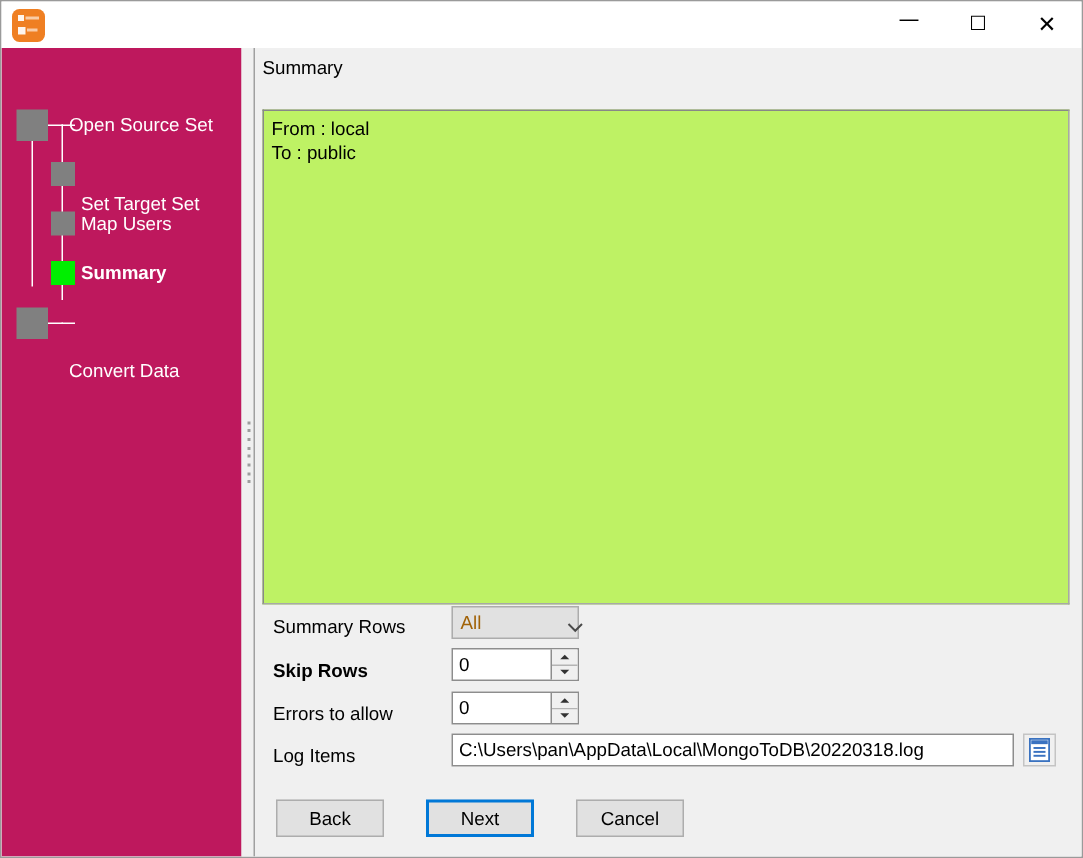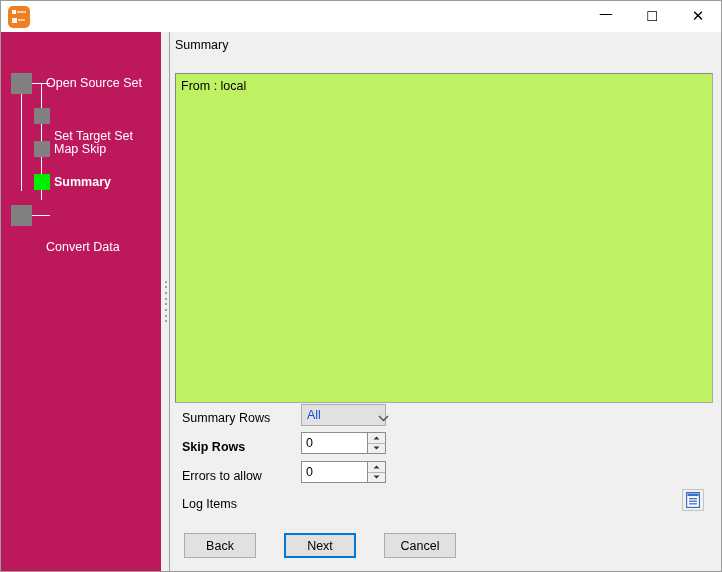--- a/index.html
+++ b/index.html
@@ -211,21 +211,21 @@
   .combo {
     position: absolute;
     box-sizing: border-box;
     background: #e1e1e1;
     border: 1px solid #acacac;
     height: 22px;
     display: flex;
     align-items: center;
     padding-left: 5px;
     font-size: 12.5px;
-    color: #1d4ed8;
+    color: #a16207;
   }
   .combo .chev {
     position: absolute;
     right: 7px;
     top: 50%;
     transform: translateY(-50%);
     width: 0; height: 0;
   }
   .combo .chev svg { display: block; }
 
@@ -344,21 +344,21 @@
       <div class="step-conn" style="left:40px; top:183px; width:9px;"></div>
       <div class="step-conn" style="left:40px; top:51px; width:9px;"></div>
 
       <div class="step-box" style="left:10px; top:41px; width:21px; height:21px;"></div>
       <div class="step-label" style="left:45px; top:44px;">Open Source Set</div>
 
       <div class="step-box" style="left:33px; top:76px; width:16px; height:16px;"></div>
       <div class="step-label" style="left:53px; top:77px;margin-top:20px;">Set Target Set</div>
 
       <div class="step-box" style="left:33px; top:109px; width:16px; height:16px;"></div>
-      <div class="step-label" style="left:53px; top:110px;">Map Skip</div>
+      <div class="step-label" style="left:53px; top:110px;">Map Users</div>
 
       <div class="step-box current" style="left:33px; top:142px; width:16px; height:16px;"></div>
       <div class="step-label current" style="left:53px; top:143px;">Summary</div>
 
       <div class="step-box" style="left:10px; top:173px; width:21px; height:21px;"></div>
       <div class="step-label" style="left:45px; top:176px;margin-top:32px;">Convert Data</div>
     </div>
 
     <div id="splitter">
       <div class="grip">
@@ -373,20 +373,21 @@
       </div>
       <div id="splitter-edge"></div>
     </div>
 
     <div id="content">
 
       <div class="field-label" id="summary-label">Summary</div>
 
       <div id="summary-box">
         <div class="sline">From : local</div>
+        <div class="sline">To : public</div>
       </div>
 
       <div class="field-label" style="left:12px; top:379px;">Summary Rows</div>
       <div class="combo" style="left:131px; top:372px; width:85px;">
         <span>All</span>
         <span class="chev">
           <svg width="11" height="7" viewBox="0 0 11 7">
               <path d="M1 1 L5.5 5.5 L10 1" stroke="#4a4a4a" stroke-width="1.3" fill="none"></path>
             </svg>
         </span>
@@ -420,20 +421,23 @@
           </span>
           <span class="sb down">
             <svg width="7" height="4" viewBox="0 0 7 4">
                 <path d="M0.5 0.5 L3.5 3.5 L6.5 0.5 Z" fill="#333"></path>
               </svg>
           </span>
         </span>
       </div>
 
       <div class="field-label" style="left:12px; top:465px;">Log Items</div>
+      <div class="textbox" style="left:131px; top:457px; width:375px;">
+        <span>C:\Users\pan\AppData\Local\MongoToDB\20220318.log</span>
+      </div>
       <div id="log-browse" style="left:512px; top:457px;">
         <svg width="14" height="16" viewBox="0 0 14 16">
           <rect x="0.5" y="0.5" width="13" height="15" fill="#ffffff" stroke="#3a72c0" stroke-width="1.4"></rect>
           <rect x="1.5" y="1.5" width="11" height="2.6" fill="#3a72c0"></rect>
           <rect x="3" y="6" width="8" height="1.3" fill="#3a72c0"></rect>
           <rect x="3" y="8.6" width="8" height="1.3" fill="#3a72c0"></rect>
           <rect x="3" y="11.2" width="8" height="1.3" fill="#3a72c0"></rect>
         </svg>
       </div>
 

